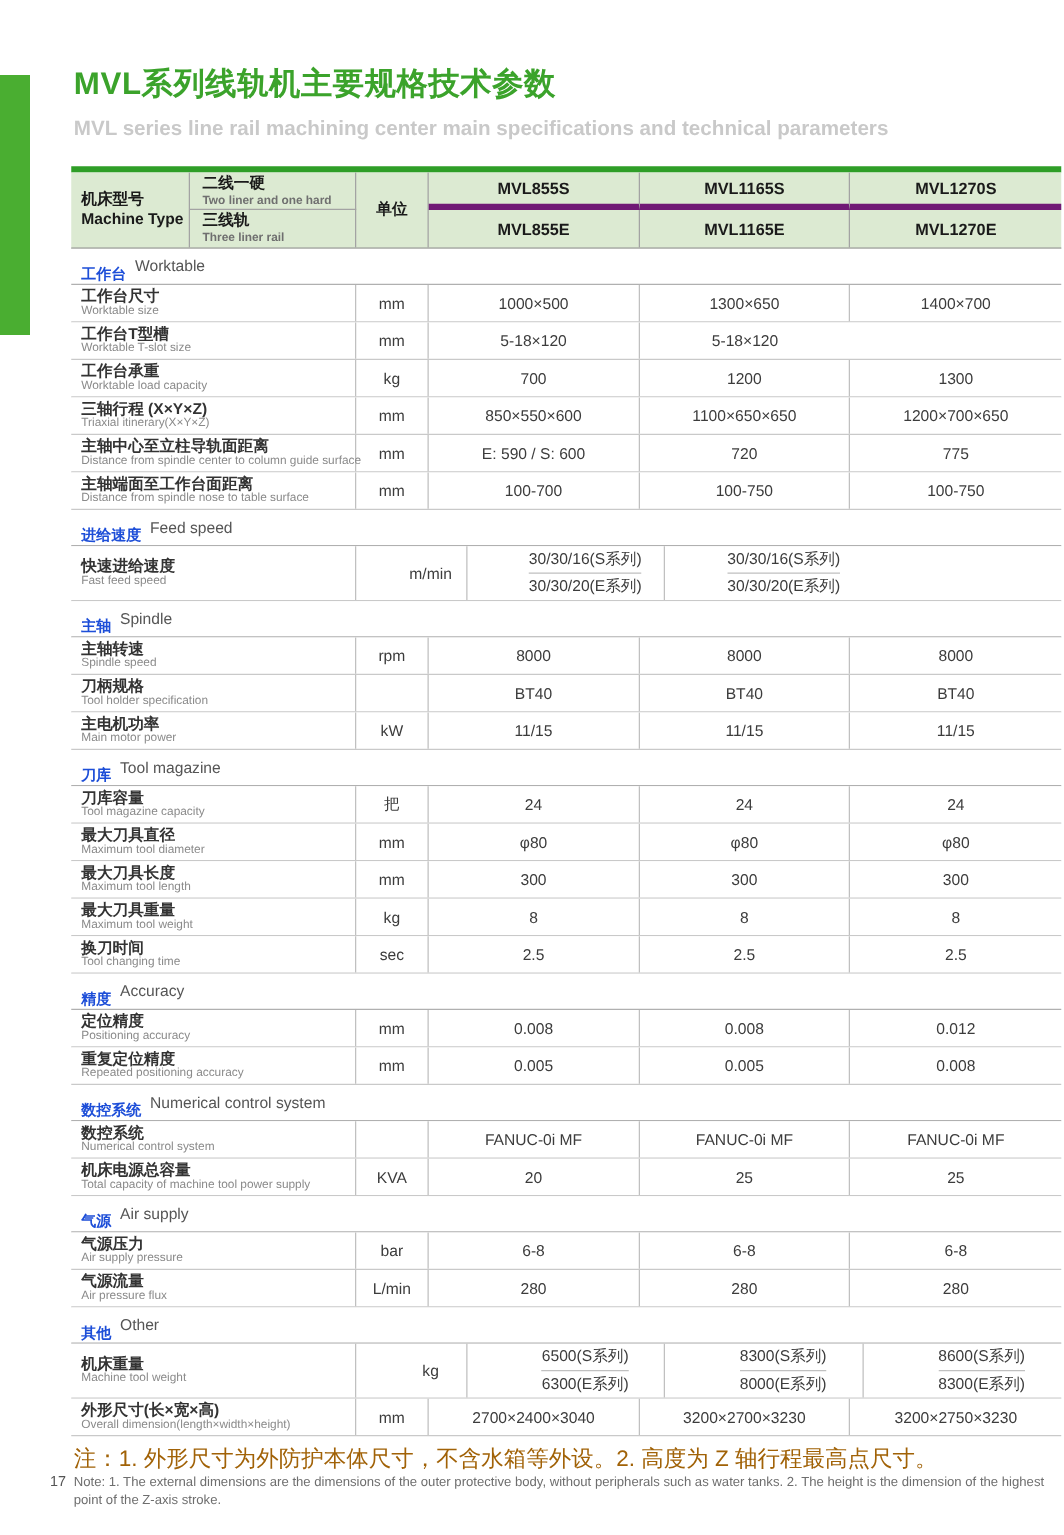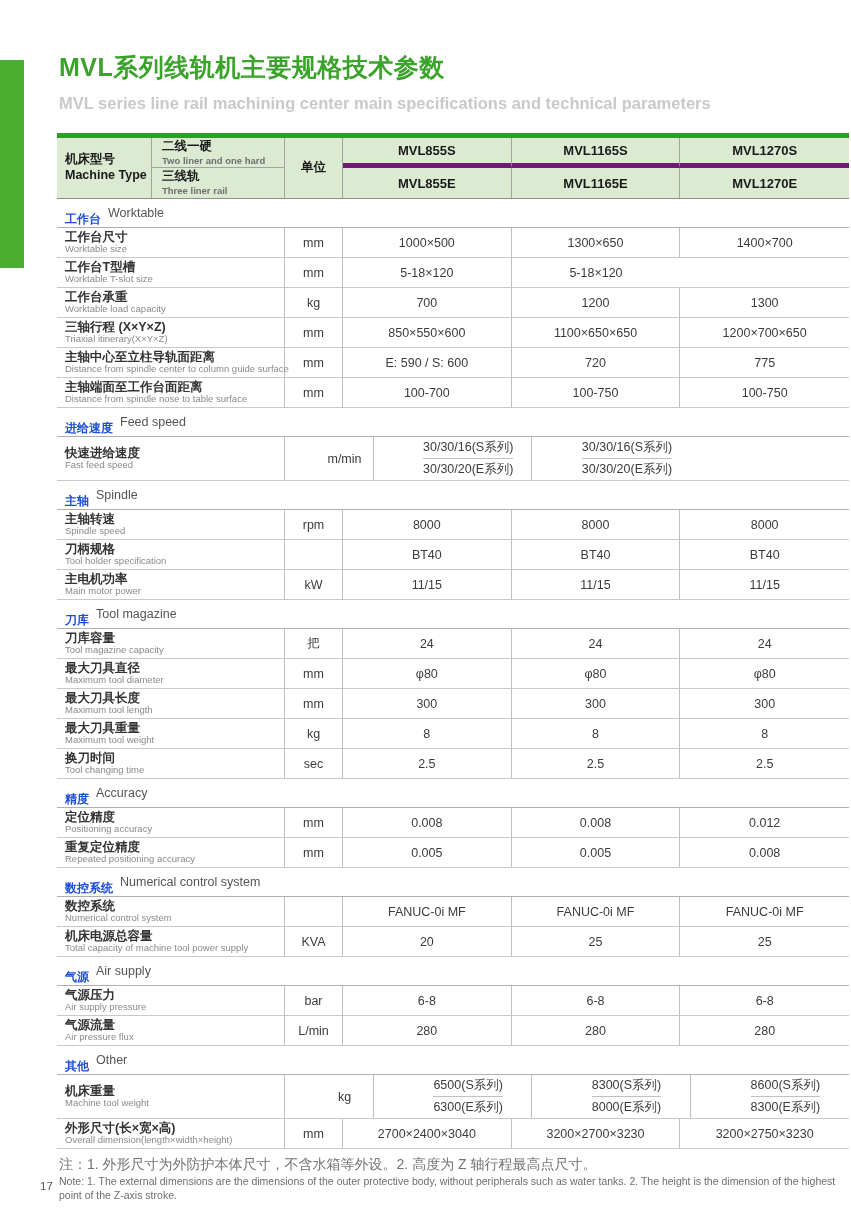--- a/index.html
+++ b/index.html
@@ -53,21 +53,21 @@
   .cell.value.v1,.cell.value.v2{border-right:1px solid #c0c0c0;}
   .label-cn{font-size:12.5px;font-weight:600;color:#333;line-height:1.15;}
   .label-en{font-size:9.5px;color:#8a8a8a;line-height:1.15;white-space:nowrap;}
   .val-text{font-size:12.5px;color:#3c3c3c;}
   .unit-text{font-size:12.5px;color:#3c3c3c;}
   .split-half{flex:1;display:flex;align-items:center;justify-content:center;}
   .split-half.first{border-bottom:1px solid #c0c0c0;}
   .cell.value.splitcell{padding:0;justify-content:stretch;}
 
   .notes{margin-top:6px;padding-left:2px;}
-  .note-cn{font-size:14px;color:#737373;line-height:1.35;}
+  .note-cn{font-size:18px;color:#a16207;line-height:1.35;}
   .note-en{font-size:10.5px;color:#6e6e6e;line-height:1.35;}
   .page-number{position:absolute;left:40px;top:1180px;font-size:11.5px;color:#555;}
 </style>
 </head>
 <body>
 
 <div class="side-bar"></div>
 
 <div class="content">
   <h1 class="page-title">MVL系列线轨机主要规格技术参数</h1>

